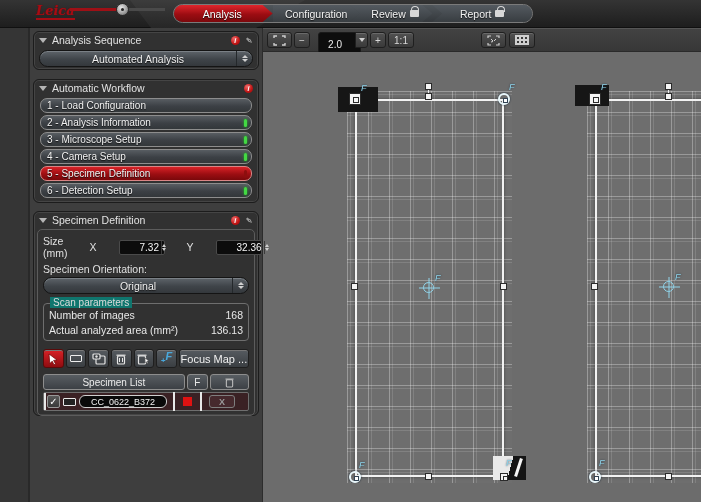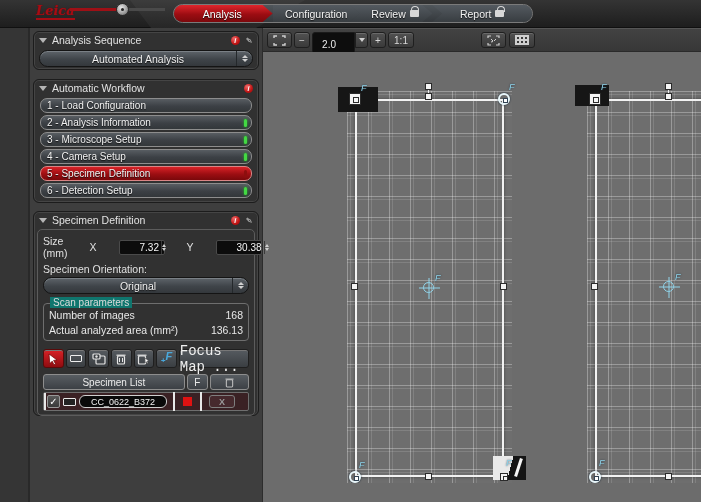--- a/index.html
+++ b/index.html
@@ -39,21 +39,21 @@
   .lock::before { content:""; position:absolute; left:1.5px; top:-4px; width:6px; height:5px;
                   border:1.5px solid #d8d8d8; border-bottom:none; border-radius:4px 4px 0 0; }
 
   
   .canvas-col { position:absolute; left:262px; top:28px; width:439px; height:474px; background:#6c6c6c; border-left:1px solid #2c2c2c;}
   .canvas-toolbar { position:absolute; left:0; top:0; width:439px; height:24px;
                     background:linear-gradient(#434343,#373737); border-bottom:1px solid #2a2a2a; box-shadow:inset 0 1px 0 #565656; }
   .cbtn { position:absolute; top:4px; height:16px; border:1px solid #1f1f1f; border-radius:3px;
           background:linear-gradient(#515151,#3a3a3a); box-shadow:inset 0 1px 0 #6a6a6a;
           color:#d8d8d8; font-size:10px; display:flex; align-items:center; justify-content:center; }
-  .zoombox { position:absolute; left:49px; top:4px; width:43px; height:24px; background:#0d0d0d;
+  .zoombox { position:absolute; left:55px; top:4px; width:43px; height:24px; background:#0d0d0d;
              border:1px solid #1a1a1a; border-radius:3px 0 0 3px; color:#eee; font-size:10px;
              display:flex; align-items:center; justify-content:flex-end; padding-right:18px; }
   .bracket-icon svg, .expand-icon svg { display:block; }
   .grid-icon { width:14px; height:10px;
     background-image:repeating-linear-gradient(to right,#cfcfcf 0 2px,transparent 2px 4px),
                      repeating-linear-gradient(to bottom,#cfcfcf 0 2px,transparent 2px 4px);
     background-color:#3a3a3a; }
 
   .stage { position:absolute; left:0; top:24px; width:439px; height:431px; background:#6c6c6c; overflow:hidden; }
 
@@ -125,21 +125,21 @@
   .orient-label { font-size:10.5px; color:#e0e0e0; margin-top:4px; }
   .fieldset { border:1px solid #6e6e6e; border-radius:4px; margin-top:9px; padding:2px 5px 4px 5px; position:relative; }
   .fieldset .legend { position:absolute; top:-7px; left:6px; background:#0f766e; padding:0 3px; font-size:10px; color:#dcdcdc; }
   .param-row { display:flex; justify-content:space-between; font-size:10.5px; color:#e8e8e8; margin-top:3px; }
 
   .tools-row { display:flex; gap:2px; margin-top:8px; align-items:center; }
   .tool { width:23px; height:19px; border:1px solid #1f1f1f; border-radius:3px;
           background:linear-gradient(#565b60,#3a3e42); box-shadow:inset 0 1px 0 #777;
           display:flex; align-items:center; justify-content:center; }
   .tool.active { background:linear-gradient(#d82227,#8f0c10); border-color:#5a0a0a; }
-  .tool.wide { width:79px; font-size:14px; color:#f0f0f0;font-family:Liberation Mono, monospace; }
+  .tool.wide { width:79px; font-size:11px; color:#f0f0f0; }
   .rect-glyph { width:12px; height:7px; border:1.5px solid #eee; border-radius:1px; }
   .focusF { color:#49a8dc; font-size:11px; font-weight:bold; font-style:italic; line-height:10px;}
   .focusF sub{ font-size:8px; }
 
   .speclist { margin-top:6px; }
   .spec-head { display:flex; gap:2px; }
   .spec-cell { height:16px; border:1px solid #8d8d8d; border-radius:3px;
                background:linear-gradient(#585d62,#3c4045); display:flex; align-items:center; justify-content:center;
                font-size:10px; color:#ececec; }
   .spec-row { margin-top:2px; height:19px; background:#3a2124; border:1px solid #6e6e6e; border-radius:2px;
@@ -321,21 +321,21 @@
       <span>X</span>
       <span class="numfield">
         <span class="nval">7.32</span>
         <span class="spin">
             <i class="up"></i>
             <i class="dn"></i>
           </span>
       </span>
       <span>Y</span>
       <span class="numfield">
-        <span class="nval">30.38</span>
+        <span class="nval">32.36</span>
         <span class="spin">
             <i class="up"></i>
             <i class="dn"></i>
           </span>
       </span>
     </div>
     <div class="orient-label">Specimen Orientation:</div>
     <div class="pill-select" style="margin:2px 0 0 0;">
       <span class="val">Original</span>
       <span class="spin">

